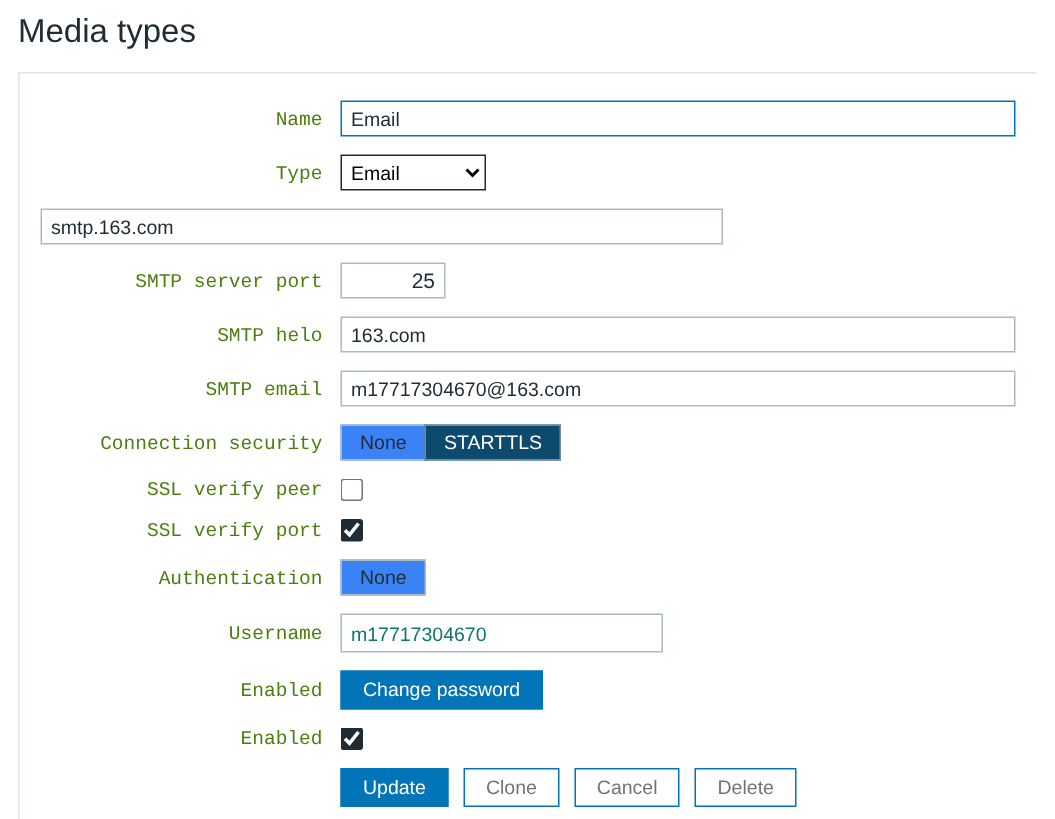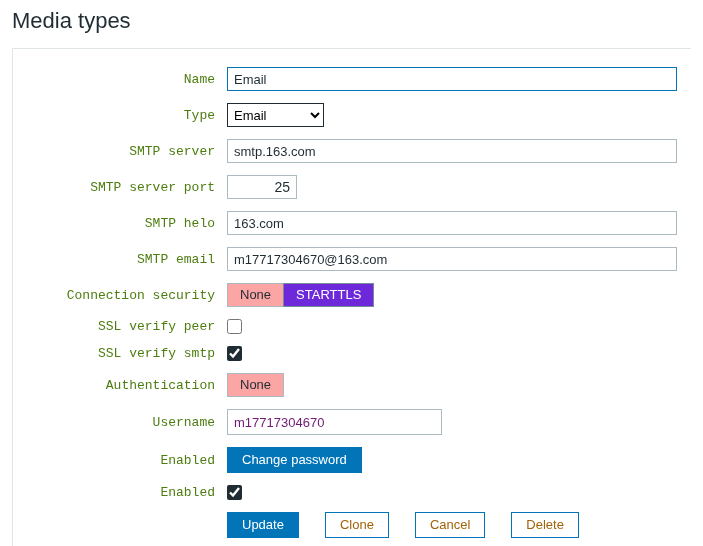--- a/index.html
+++ b/index.html
@@ -51,21 +51,21 @@
     padding: 2px 6px;
     font-size: 13px;
     color: #1f2c33;
   }
   input[type="text"].med {
     width: 215px;
     height: 24px;
     border: 1px solid #acbbc2;
     padding: 12px 6px;
     font-size: 13px;
-    color: #701a75;
+    color: #0f766e;
   }
   input[type="text"].small {
     width: 70px;
     height: 24px;
     border: 1px solid #acbbc2;
     padding: 2px 6px;
     font-size: 14px;
     color: #1f2c33;
     text-align: right;
   }
@@ -80,60 +80,60 @@
   .radioset {
     display: inline-flex;
     border: none;
   }
   .radioset .opt {
     height: 24px;
     line-height: 22px;
     padding: 0 12px;
     border: 1px solid #acbbc2;
     color: #1f2c33;
-    background: #fca5a5;
+    background: #3b82f6;
     font-size: 13px;
     cursor: pointer;
     margin-left: -1px;
   }
   .radioset .opt:first-child { margin-left: 0; }
   .radioset .opt.sel {
-    background: #6d28d9;
+    background: #0c4a6e;
     border-color: #768d99;
     color: #fff;
     position: relative;
     z-index: 1;
   }
   input[type="checkbox"].cb {
     width: 15px;
     height: 15px;
     accent-color: #1f2c33;
   }
   .btn {
     height: 26px;
     line-height: 24px;
     padding: 0 14px;
     font-size: 13px;
     border: 1px solid #0275b8;
     background: #fff;
-    color: #a16207;
+    color: #737373;
     cursor: pointer;
   }
   .btn.primary {
     background: #0275b8;
     color: #fff;
   }
   .btn.cp {
     background: #0275b8;
     color: #fff;
     border: 1px solid #0275b8;
   }
   .actions {
     display: flex;
-    gap: 26px;
+    gap: 10px;
     margin-left: 200px;
     margin-top: 6px;
   }
   .name-focus { border: 1px solid #0275b8 !important; }
 </style>
 </head>
 <body>
 
 <div class="page">
   <h1 class="page-title">Media types</h1>
@@ -150,21 +150,20 @@
     <div class="row">
       <div class="lbl">Type</div>
       <div class="ctl">
         <select class="sel">
           <option>Email</option>
         </select>
       </div>
     </div>
 
     <div class="row">
-      <div class="lbl">SMTP server</div>
       <div class="ctl">
           <input type="text" class="wide" value="smtp.163.com" style="">
         </div>
     </div>
 
     <div class="row">
       <div class="lbl">SMTP server port</div>
       <div class="ctl">
           <input type="text" class="small" value="25" style="">
         </div>
@@ -195,21 +194,21 @@
     </div>
 
     <div class="row">
       <div class="lbl">SSL verify peer</div>
       <div class="ctl">
           <input type="checkbox" class="cb" style="">
         </div>
     </div>
 
     <div class="row">
-      <div class="lbl">SSL verify smtp</div>
+      <div class="lbl">SSL verify port</div>
       <div class="ctl">
           <input type="checkbox" class="cb" checked="" style="">
         </div>
     </div>
 
     <div class="row">
       <div class="lbl">Authentication</div>
       <div class="ctl">
         <div class="radioset">
           <div class="opt">None</div>

